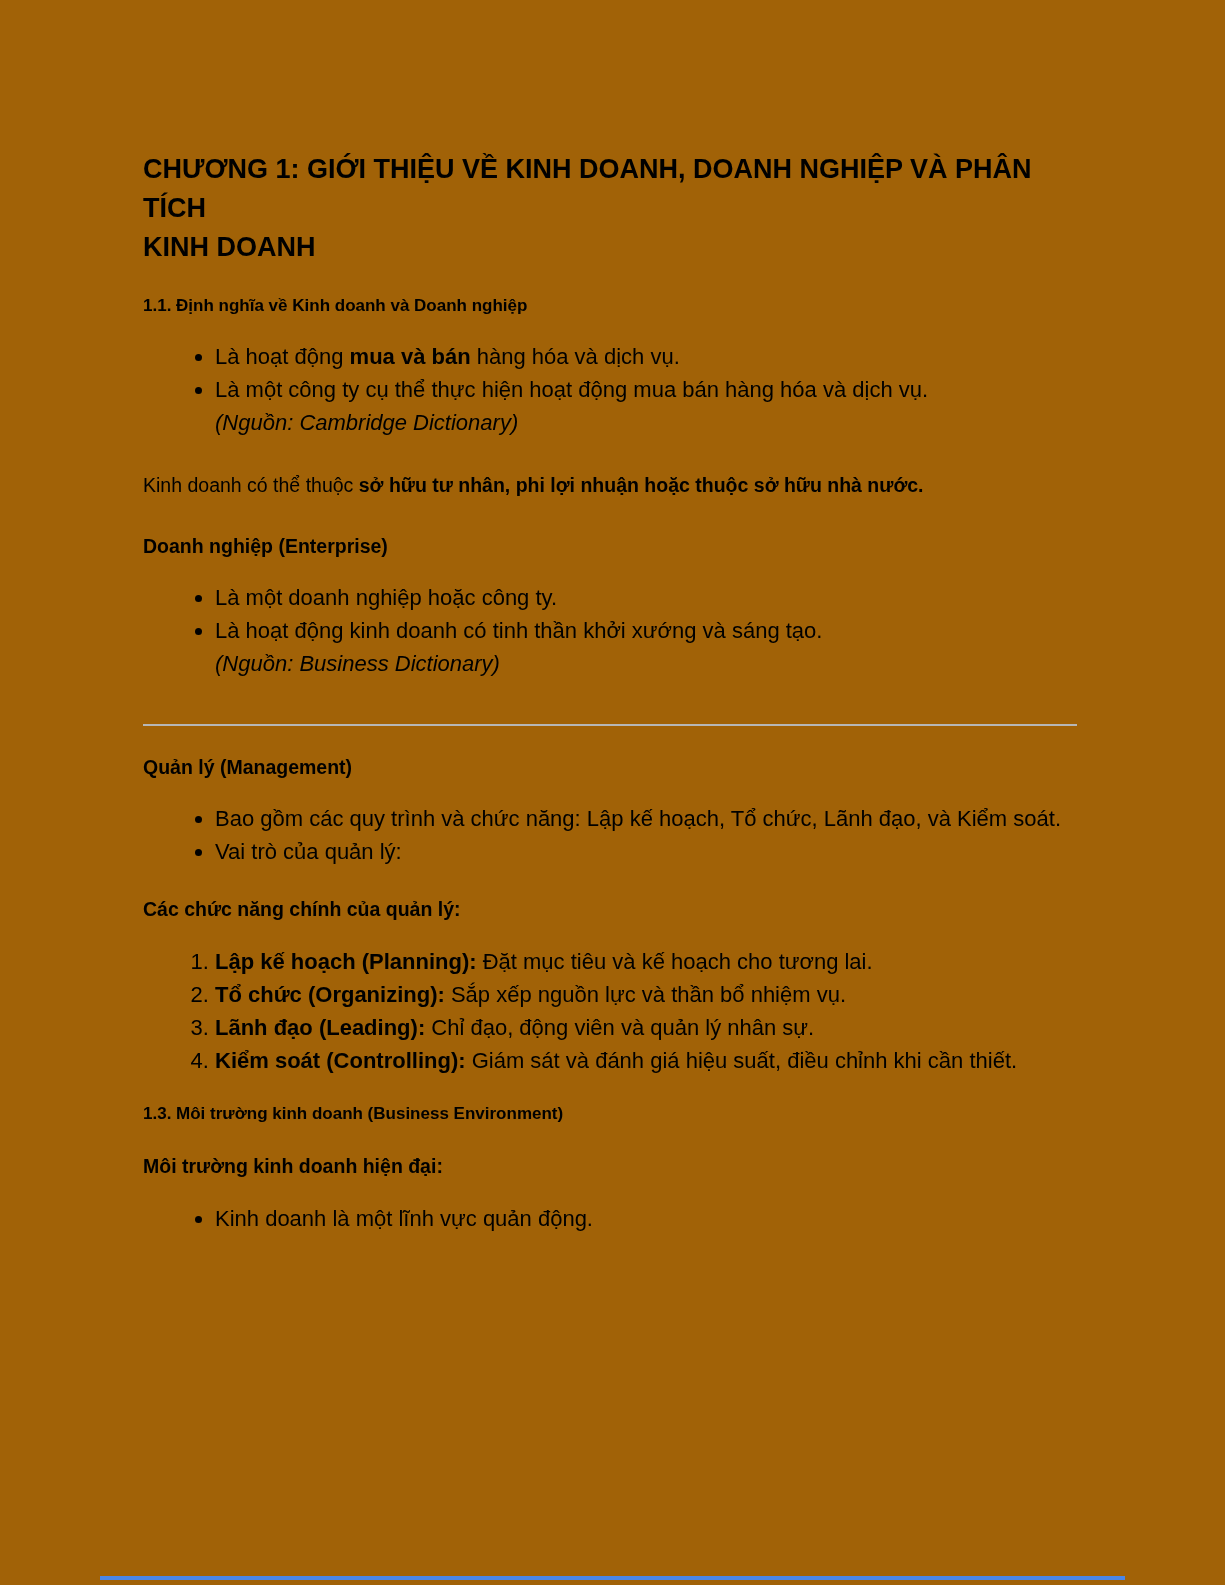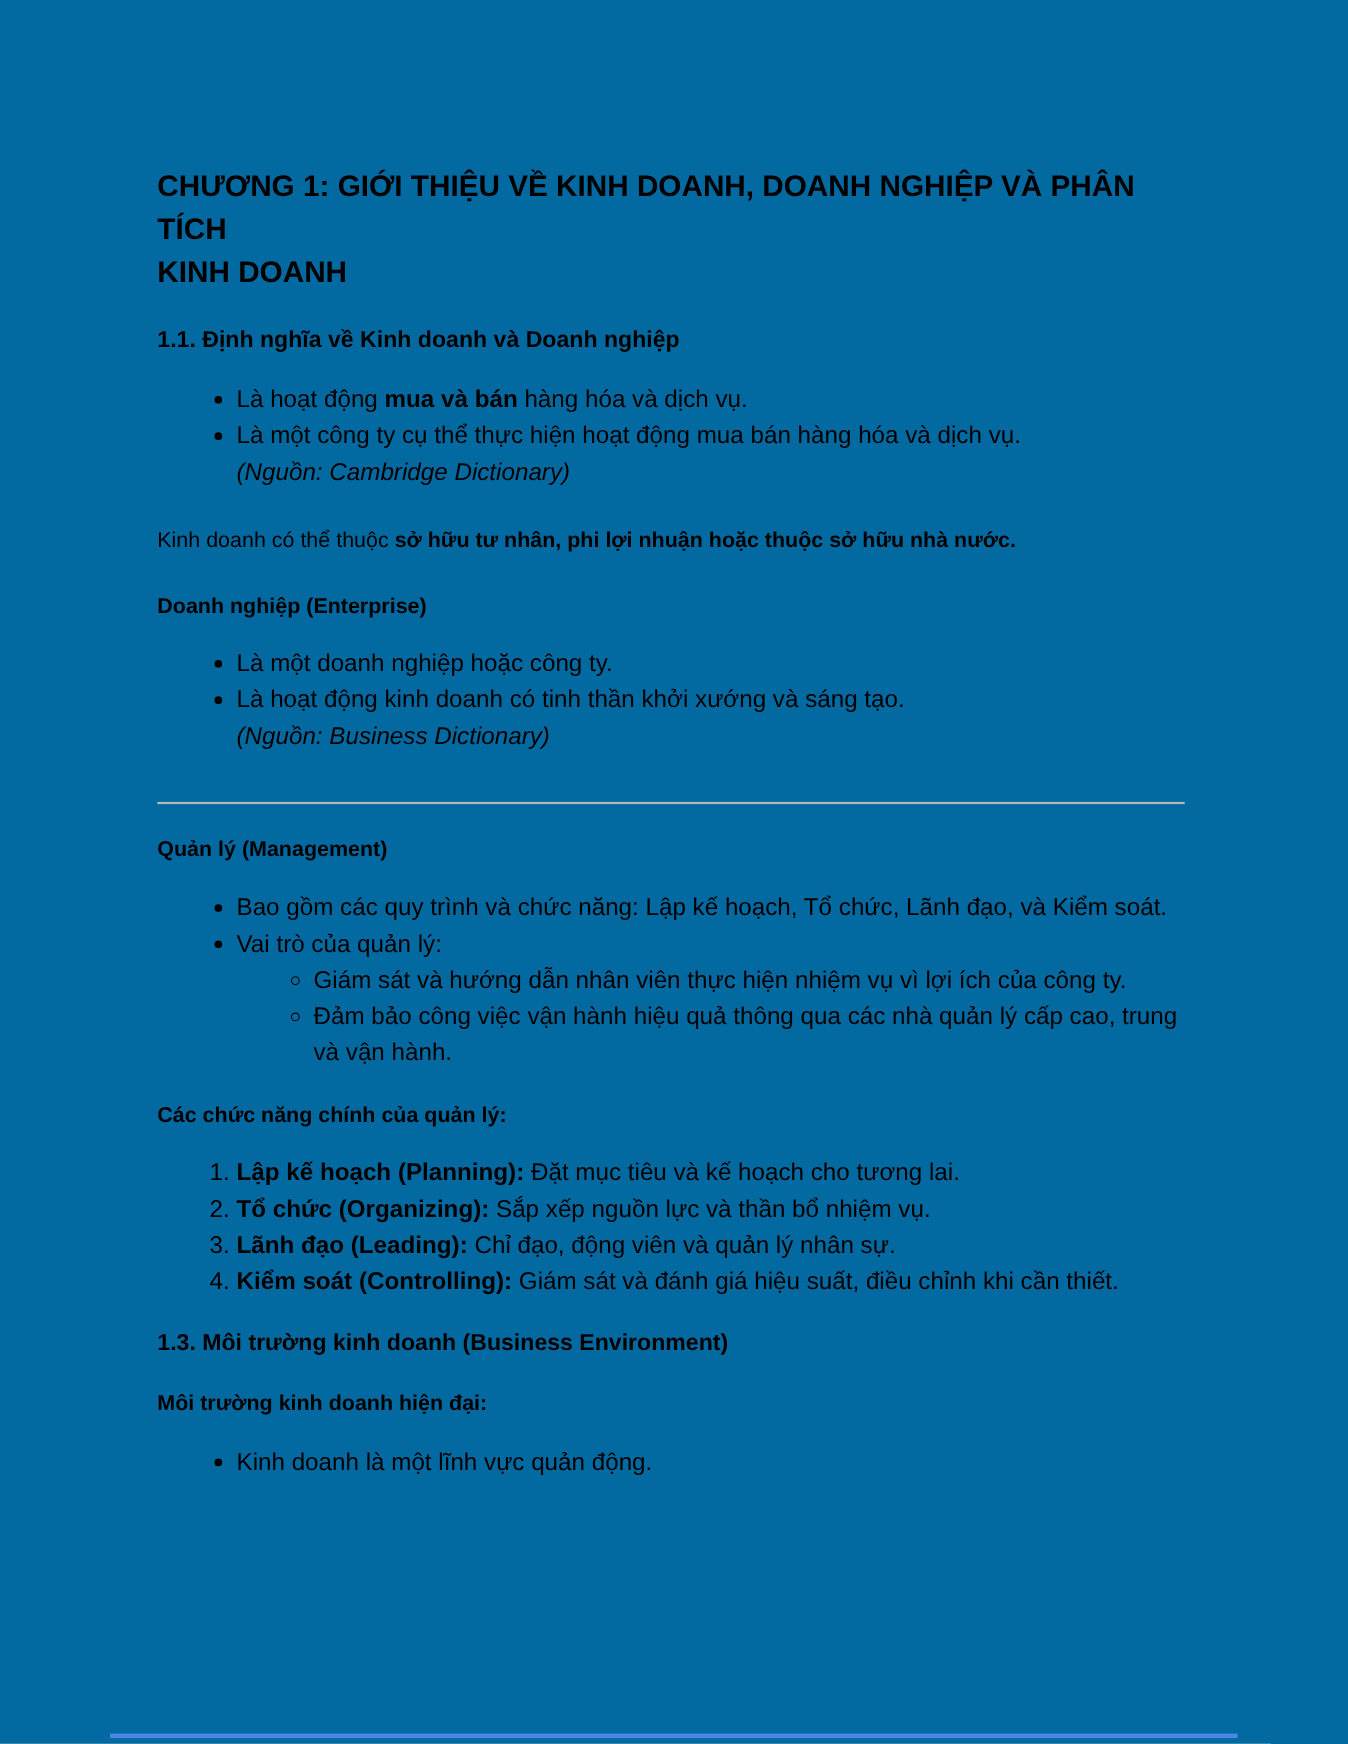--- a/index.html
+++ b/index.html
@@ -22,21 +22,21 @@
   }
 
   .content h1 {
     font-size: 27px;
     line-height: 1.45;
     font-weight: 700;
     margin: 0 0 28px 0;
   }
 
   .content h2 {
-    font-size: 21px;
+    font-size: 17px;
     line-height: 1.35;
     font-weight: 700;
     margin: 26px 0 22px 0;
   }
 
   .content h3 {
     font-size: 19.5px;
     line-height: 1.35;
     font-weight: 700;
     margin: 28px 0 22px 0;
@@ -78,42 +78,39 @@
     left: 100px;
     right: 100px;
     bottom: 5px;
     height: 4px;
     background: #4a86e8;
   }
 </style>
 </head>
 <body>
 
-<div class="page" style="background: #0369a1;">
+<div class="page" style="background: #a16207;">
   <div class="content">
       <h1><span>CHƯƠNG 1: GIỚI THIỆU VỀ KINH DOANH, DOANH NGHIỆP VÀ PHÂN TÍCH</span><br><span>KINH DOANH</span></h1>
       <h2><span>1.1. Định nghĩa về Kinh doanh và Doanh nghiệp</span></h2>
       <ul>
         <li><span>Là hoạt động </span><b>mua và bán</b><span> hàng hóa và dịch vụ.</span></li>
         <li><span>Là một công ty cụ thể thực hiện hoạt động mua bán hàng hóa và dịch vụ.</span><br><i>(Nguồn: Cambridge Dictionary)</i></li>
       </ul>
       <p><span>Kinh doanh có thể thuộc </span><b>sở hữu tư nhân, phi lợi nhuận hoặc thuộc sở hữu nhà nước.</b></p>
       <h3><span>Doanh nghiệp (Enterprise)</span></h3>
       <ul>
         <li><span>Là một doanh nghiệp hoặc công ty.</span></li>
         <li><span>Là hoạt động kinh doanh có tinh thần khởi xướng và sáng tạo.</span><br><i>(Nguồn: Business Dictionary)</i></li>
       </ul>
       <hr style="border-top-color: rgb(183, 183, 183);">
       <h3><span>Quản lý (Management)</span></h3>
       <ul>
         <li><span>Bao gồm các quy trình và chức năng: Lập kế hoạch, Tổ chức, Lãnh đạo, và Kiểm soát.</span></li>
-        <li><span>Vai trò của quản lý:</span><ul>
-            <li><span>Giám sát và hướng dẫn nhân viên thực hiện nhiệm vụ vì lợi ích của công ty.</span></li>
-            <li><span>Đảm bảo công việc vận hành hiệu quả thông qua các nhà quản lý cấp cao, trung và vận hành.</span></li>
-          </ul></li>
+        <li><span>Vai trò của quản lý:</span></li>
       </ul>
       <h3><span>Các chức năng chính của quản lý:</span></h3>
       <ol>
         <li><b>Lập kế hoạch (Planning):</b><span> Đặt mục tiêu và kế hoạch cho tương lai.</span></li>
         <li><b>Tổ chức (Organizing):</b><span> Sắp xếp nguồn lực và thần bổ nhiệm vụ.</span></li>
         <li><b>Lãnh đạo (Leading):</b><span> Chỉ đạo, động viên và quản lý nhân sự.</span></li>
         <li><b>Kiểm soát (Controlling):</b><span> Giám sát và đánh giá hiệu suất, điều chỉnh khi cần thiết.</span></li>
       </ol>
       <h2><span>1.3. Môi trường kinh doanh (Business Environment)</span></h2>
       <h3><span>Môi trường kinh doanh hiện đại:</span></h3>

